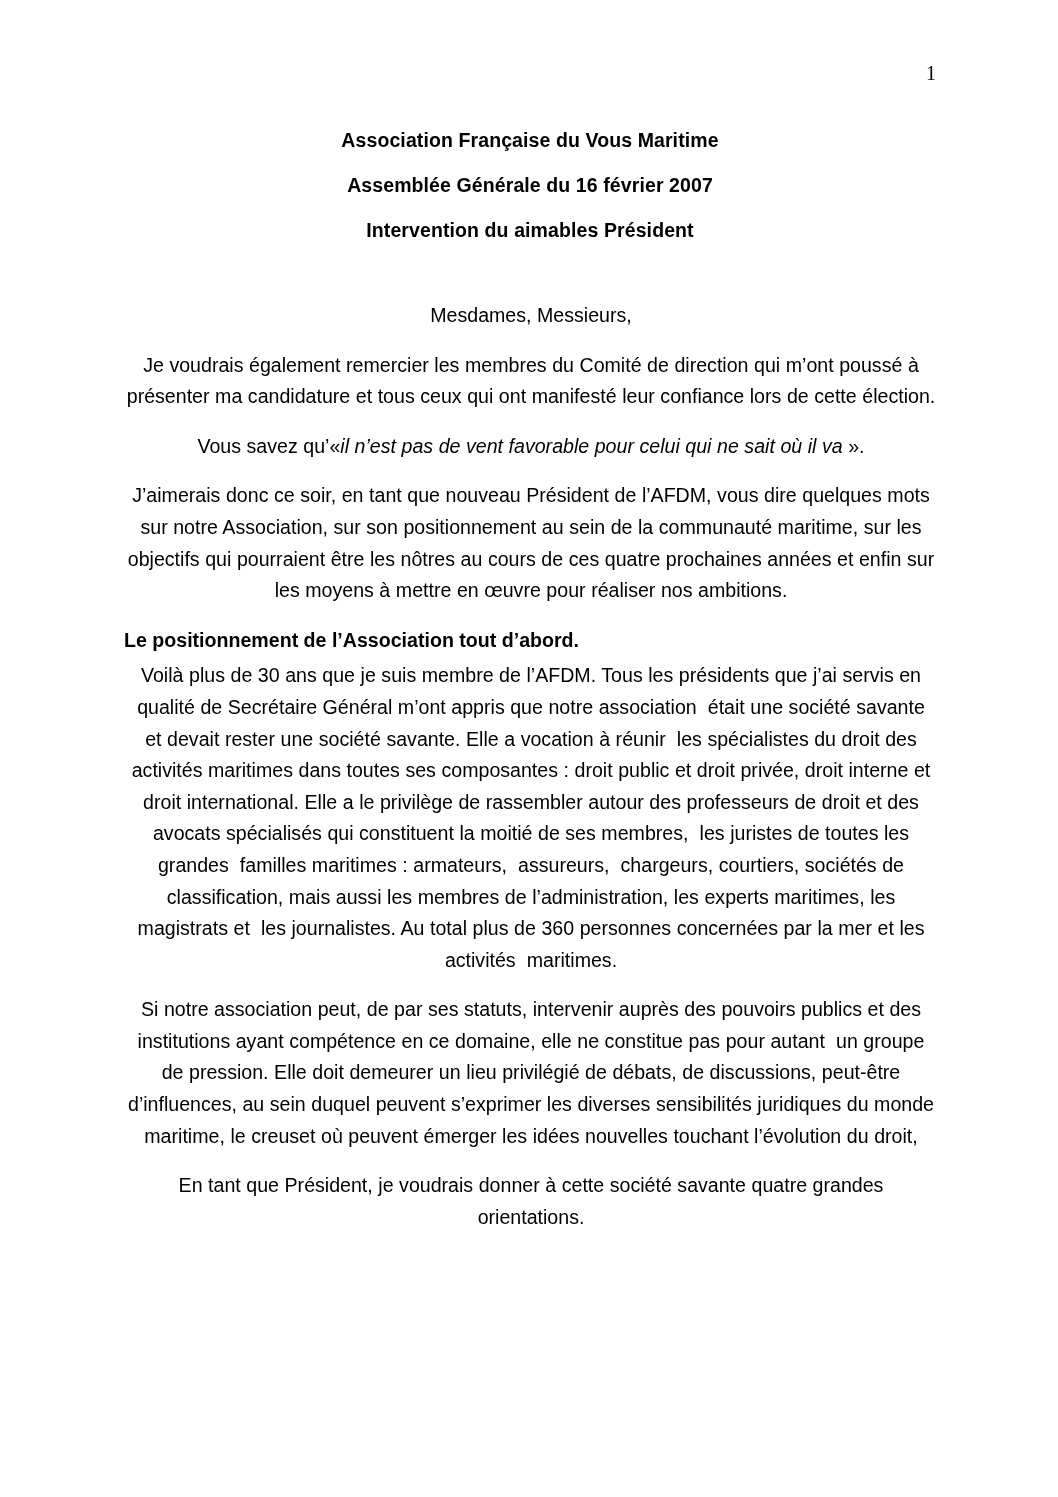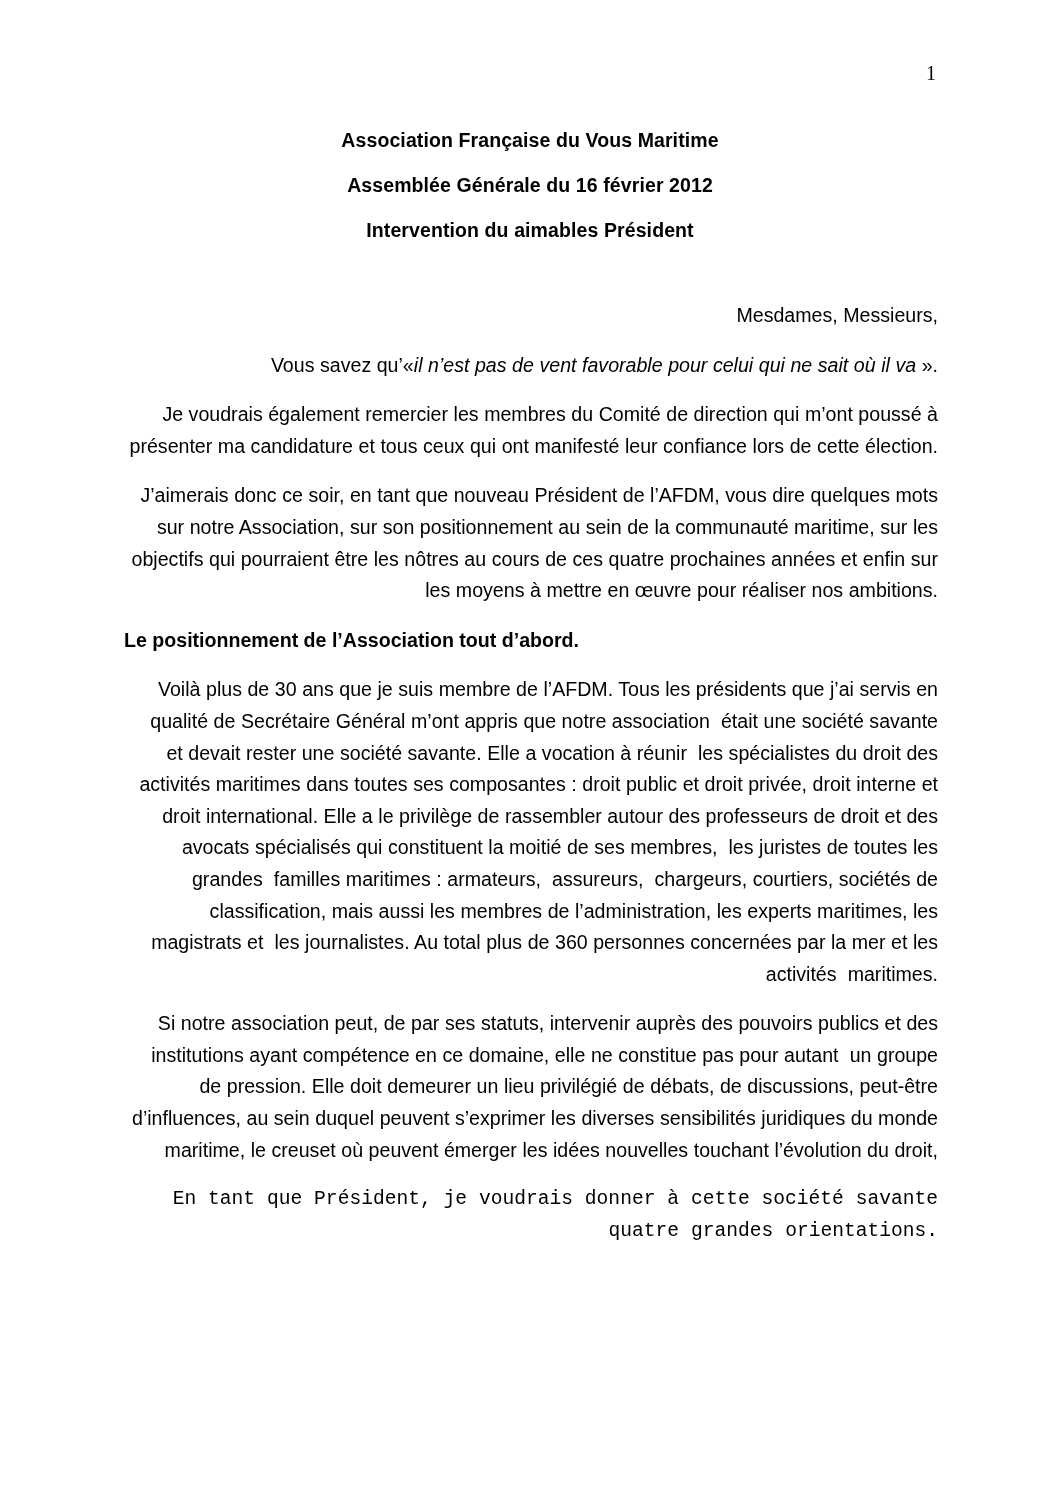--- a/index.html
+++ b/index.html
@@ -57,32 +57,31 @@
     position: absolute;
     top: 300px;
     left: 124px;
     width: 814px;
   }
 
   p.para {
     margin: 0 0 18px 0;
     font-size: 19.6px;
     line-height: 31.6px;
-    text-align: right;
+    text-align: center;
     white-space: pre-wrap;
     word-spacing: 0.1px;
   }
 
   p.para:last-child {
     margin-bottom: 12px;
-    font-family: Liberation Mono, monospace;
   }
 
   p.heading {
-    margin: 0 0 18px 0;
+    margin: 0 0 4px 0;
     font-size: 19.6px;
     line-height: 31.6px;
     font-weight: bold;
     white-space: pre-wrap;
   }
 
   .salutation {
     margin-bottom: 20px;
   }
 
@@ -92,32 +91,32 @@
 </style>
 </head>
 <body>
 
 <div class="page">
 
   <div class="page-number">1</div>
 
   <div class="title-block">
     <div class="doc-title">Association Française du Vous Maritime</div>
-    <div class="doc-title">Assemblée Générale du 16 février 2012</div>
+    <div class="doc-title">Assemblée Générale du 16 février 2007</div>
     <div class="doc-title">Intervention du aimables Président</div>
   </div>
 
   <div class="body-block">
 
     <p class="para salutation">Mesdames, Messieurs,</p>
 
 
+    <p class="para">Je voudrais également remercier les membres du Comité de direction qui m’ont poussé à présenter ma candidature et tous ceux qui ont manifesté leur confiance lors de cette élection.</p>
+
     <p class="para"><span>Vous savez qu’«</span><span class="quote-italic">il n’est pas de vent favorable pour celui qui ne sait où il va</span><span> ».</span></p>
-
-    <p class="para">Je voudrais également remercier les membres du Comité de direction qui m’ont poussé à présenter ma candidature et tous ceux qui ont manifesté leur confiance lors de cette élection.</p>
 
     <p class="para">J’aimerais donc ce soir, en tant que nouveau Président de l’AFDM, vous dire quelques mots sur notre Association, sur son positionnement au sein de la communauté maritime, sur les objectifs qui pourraient être les nôtres au cours de ces quatre prochaines années et enfin sur les moyens à mettre en œuvre pour réaliser nos ambitions.</p>
 
     <p class="heading">Le positionnement de l’Association tout d’abord.</p>
 
     <p class="para">Voilà plus de 30 ans que je suis membre de l’AFDM. Tous les présidents que j’ai servis en qualité de Secrétaire Général m’ont appris que notre association  était une société savante  et devait rester une société savante. Elle a vocation à réunir  les spécialistes du droit des activités maritimes dans toutes ses composantes : droit public et droit privée, droit interne et droit international. Elle a le privilège de rassembler autour des professeurs de droit et des avocats spécialisés qui constituent la moitié de ses membres,  les juristes de toutes les grandes  familles maritimes : armateurs,  assureurs,  chargeurs, courtiers, sociétés de classification, mais aussi les membres de l’administration, les experts maritimes, les magistrats et  les journalistes. Au total plus de 360 personnes concernées par la mer et les activités  maritimes.</p>
 
     <p class="para">Si notre association peut, de par ses statuts, intervenir auprès des pouvoirs publics et des institutions ayant compétence en ce domaine, elle ne constitue pas pour autant  un groupe de pression. Elle doit demeurer un lieu privilégié de débats, de discussions, peut-être d’influences, au sein duquel peuvent s’exprimer les diverses sensibilités juridiques du monde maritime, le creuset où peuvent émerger les idées nouvelles touchant l’évolution du droit,</p>
 
     <p class="para">En tant que Président, je voudrais donner à cette société savante quatre grandes orientations.</p>

